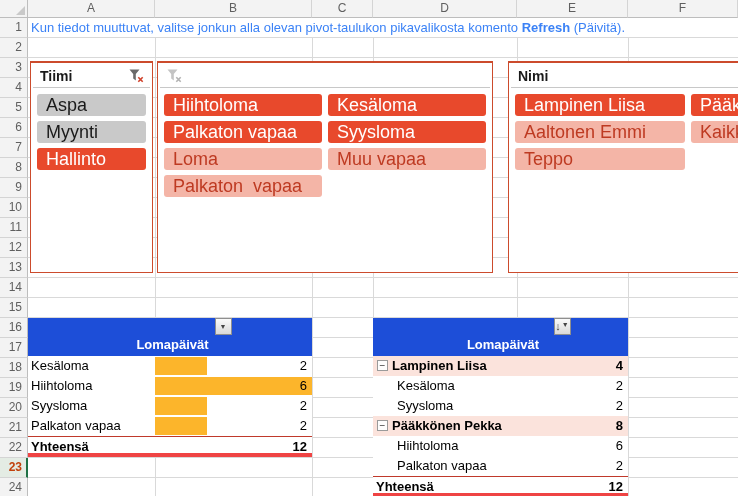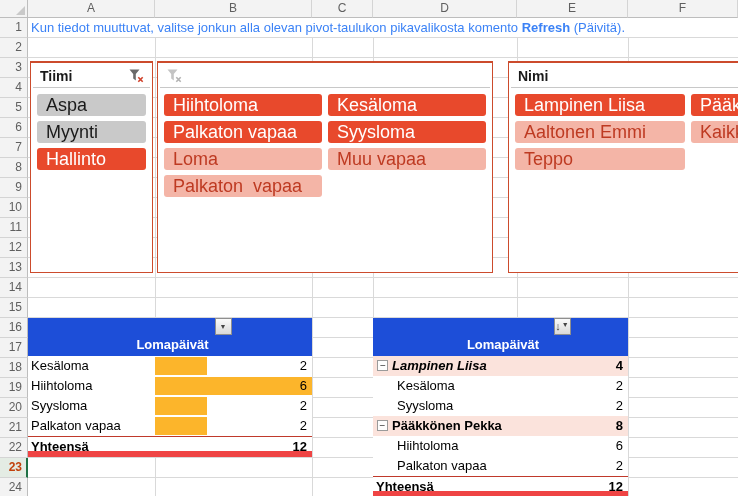--- a/index.html
+++ b/index.html
@@ -61,21 +61,21 @@
   .p-row.group{background:#FBE3DC;font-weight:bold;}
   .p-label{box-sizing:border-box;padding-left:3px;white-space:nowrap;overflow:hidden;}
   .p-row.item .p-label{padding-left:24px;}
   .collapse-box{display:inline-block;width:11px;height:11px;box-sizing:border-box;border:1px solid #9A9A9A;
           background:#FDFDFD;color:#333;font-size:10px;font-weight:normal;line-height:9px;text-align:center;
           margin:0 4px 0 1px;vertical-align:1px;cursor:pointer;}
   .p-valcell{position:relative;flex:1;}
   .p-bar{position:absolute;left:0;top:1px;height:18px;background:#FCB52B;}
   .p-val{position:absolute;right:5px;top:0;}
   .pivot-total{display:flex;height:21px;line-height:19px;font-weight:bold;background:#fff;
-          border-top:1px solid #C0392B;border-bottom:6px solid #ef4444;box-sizing:border-box;}
+          border-top:1px solid #C0392B;border-bottom:4px solid #ef4444;box-sizing:border-box;}
   .t-label{padding-left:3px;}
   .t-val{margin-left:auto;padding-right:5px;}
 </style>
 </head>
 <body>
 
 <div class="screen">
 
   <div class="corner">
     <div class="corner-tri"></div>
@@ -224,21 +224,21 @@
       <div class="phead-btncell" style="width:144px">
         <button class="dd-btn">
             <span class="sort-glyph">↓</span>
             <span class="sort-t">▼</span>
           </button>
       </div>
       <div class="phead-value">Lomapäivät</div>
     </div>
     <div id="pivotRRows">
         <div class="p-row group">
-          <div class="p-label" style="width: 144px; font-style: italic;"><span class="collapse-box">−</span>Lampinen Liisa</div>
+          <div class="p-label" style="width: 144px;"><span class="collapse-box">−</span>Lampinen Liisa</div>
           <div class="p-valcell">
             <div class="p-val">4</div>
           </div>
         </div>
         <div class="p-row item">
           <div class="p-label" style="width: 144px;">Kesäloma</div>
           <div class="p-valcell">
             <div class="p-val">2</div>
           </div>
         </div>

